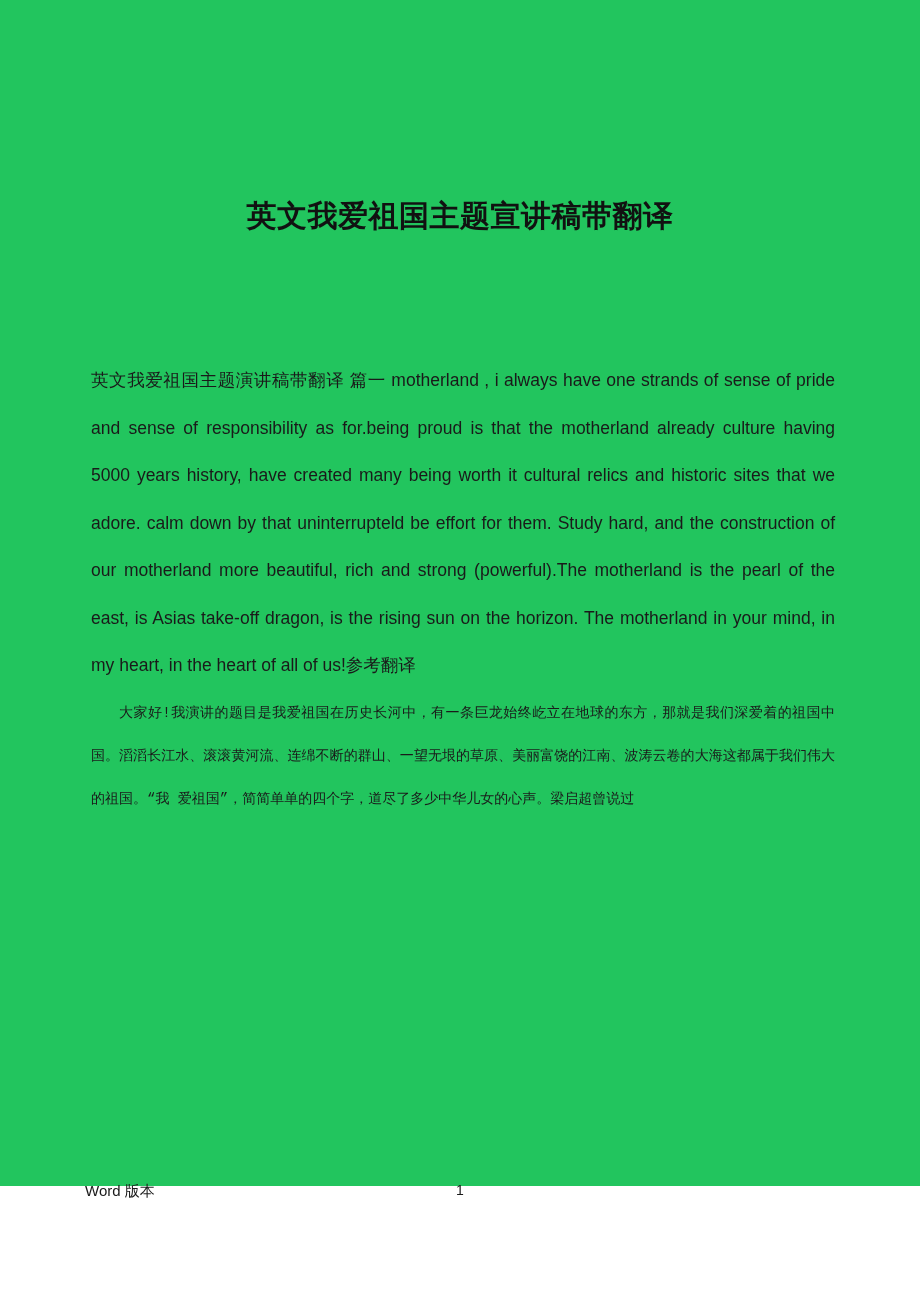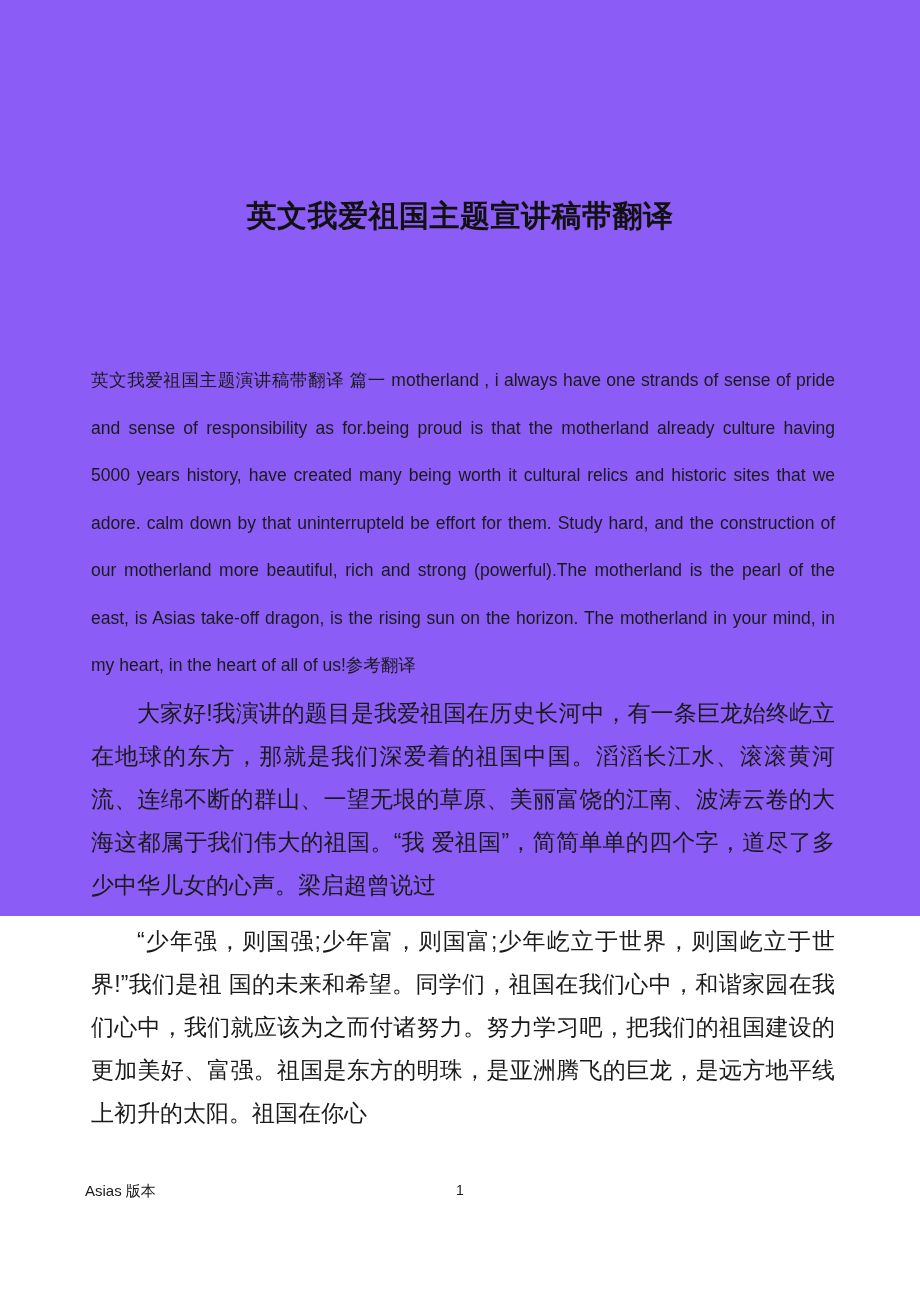--- a/index.html
+++ b/index.html
@@ -14,22 +14,22 @@
     font-family: "Liberation Sans", "DejaVu Sans", sans-serif;
     color: #000000;
     overflow: hidden;
   }
 
   .page {
     position: absolute;
     left: 0;
     top: 0;
     width: 920px;
-    height: 916px;
-    background: #8b5cf6;
+    height: 1186px;
+    background: #22c55e;
   }
 
   .doc-title {
     position: absolute;
     left: 0;
     top: 196px;
     width: 920px;
     text-align: center;
     font-family: "DejaVu Serif", "Liberation Serif", serif;
     font-size: 30px;
@@ -56,22 +56,22 @@
 
   p.para-en {
     font-family: "Liberation Sans", "DejaVu Sans", sans-serif;
     font-size: 17.5px;
     line-height: 47.5px;
     text-indent: 0;
     margin-bottom: 0px;
   }
 
   p.para-cn {
-    font-family: Liberation Sans, sans-serif;
-    font-size: 23px;
+    font-family: Liberation Mono, monospace;
+    font-size: 14px;
     line-height: 43px;
     text-indent: 2em;
     margin-top: 2px;
   }
 
   .footer {
     position: absolute;
     left: 0;
     top: 1182px;
     width: 920px;
@@ -102,21 +102,20 @@
 
 <div class="page">
 
   <div class="doc-title">英文我爱祖国主题宣讲稿带翻译</div>
 
   <div class="body-block">
     <p class="para para-en">英文我爱祖国主题演讲稿带翻译  篇一 motherland , i always have one strands of sense of pride and sense of responsibility as for.being proud is that the motherland already culture having 5000 years history, have created many being worth it cultural relics and historic sites that we adore. calm down by that uninterrupteld be effort for them. Study hard, and the construction of our motherland more beautiful, rich and strong (powerful).The motherland is the pearl of the east, is Asias take-off dragon, is the rising sun on the horizon. The motherland in your mind, in my heart, in the heart of all of us!参考翻译</p>
 
     <p class="para para-cn">大家好!我演讲的题目是我爱祖国在历史长河中，有一条巨龙始终屹立在地球的东方，那就是我们深爱着的祖国中国。滔滔长江水、滚滚黄河流、连绵不断的群山、一望无垠的草原、美丽富饶的江南、波涛云卷的大海这都属于我们伟大的祖国。“我 爱祖国”，简简单单的四个字，道尽了多少中华儿女的心声。梁启超曾说过</p>
 
-    <p class="para para-cn">“少年强，则国强;少年富，则国富;少年屹立于世界，则国屹立于世界!”我们是祖 国的未来和希望。同学们，祖国在我们心中，和谐家园在我们心中，我们就应该为之而付诸努力。努力学习吧，把我们的祖国建设的更加美好、富强。祖国是东方的明珠，是亚洲腾飞的巨龙，是远方地平线上初升的太阳。祖国在你心</p>
   </div>
 
   <div class="footer">
-    <div class="footer-left">Asias 版本</div>
+    <div class="footer-left">Word 版本</div>
     <div class="footer-page">1</div>
   </div>
 
 </div>
 
 </body></html>

